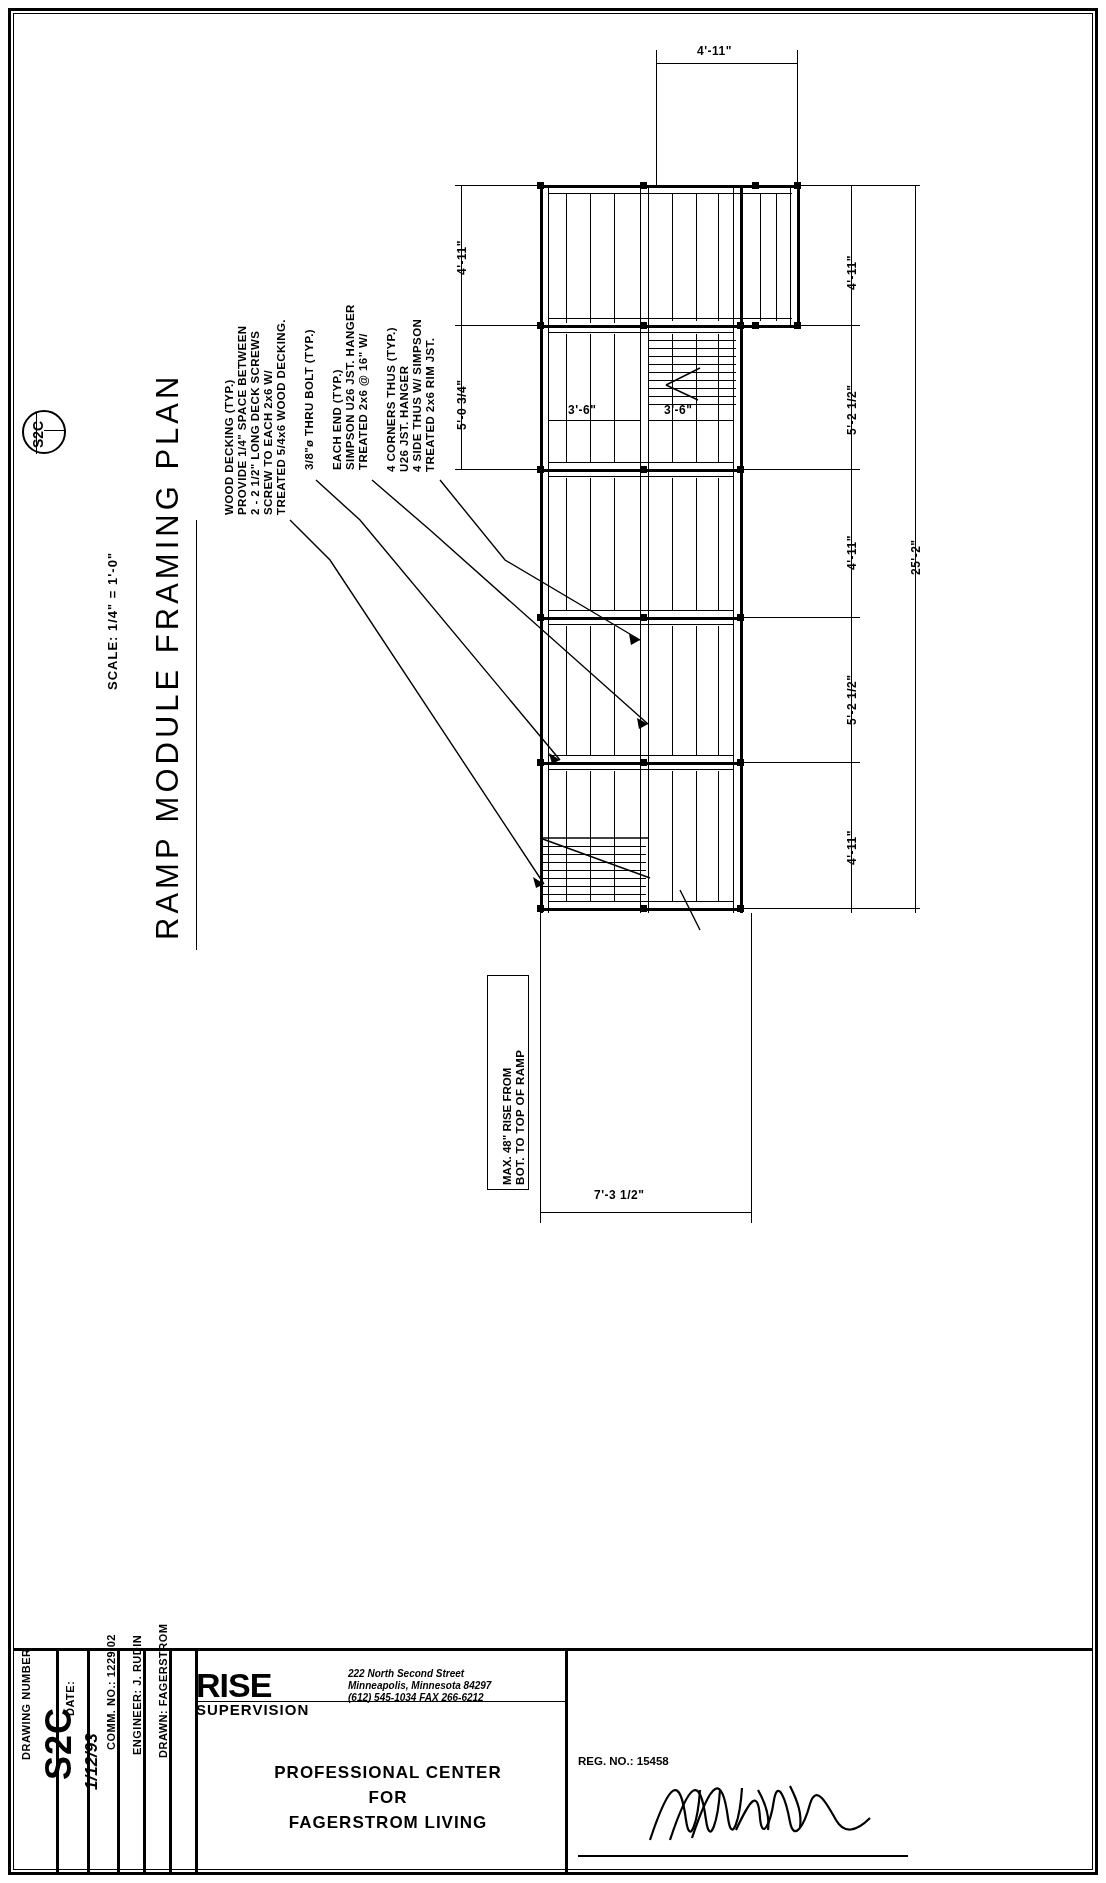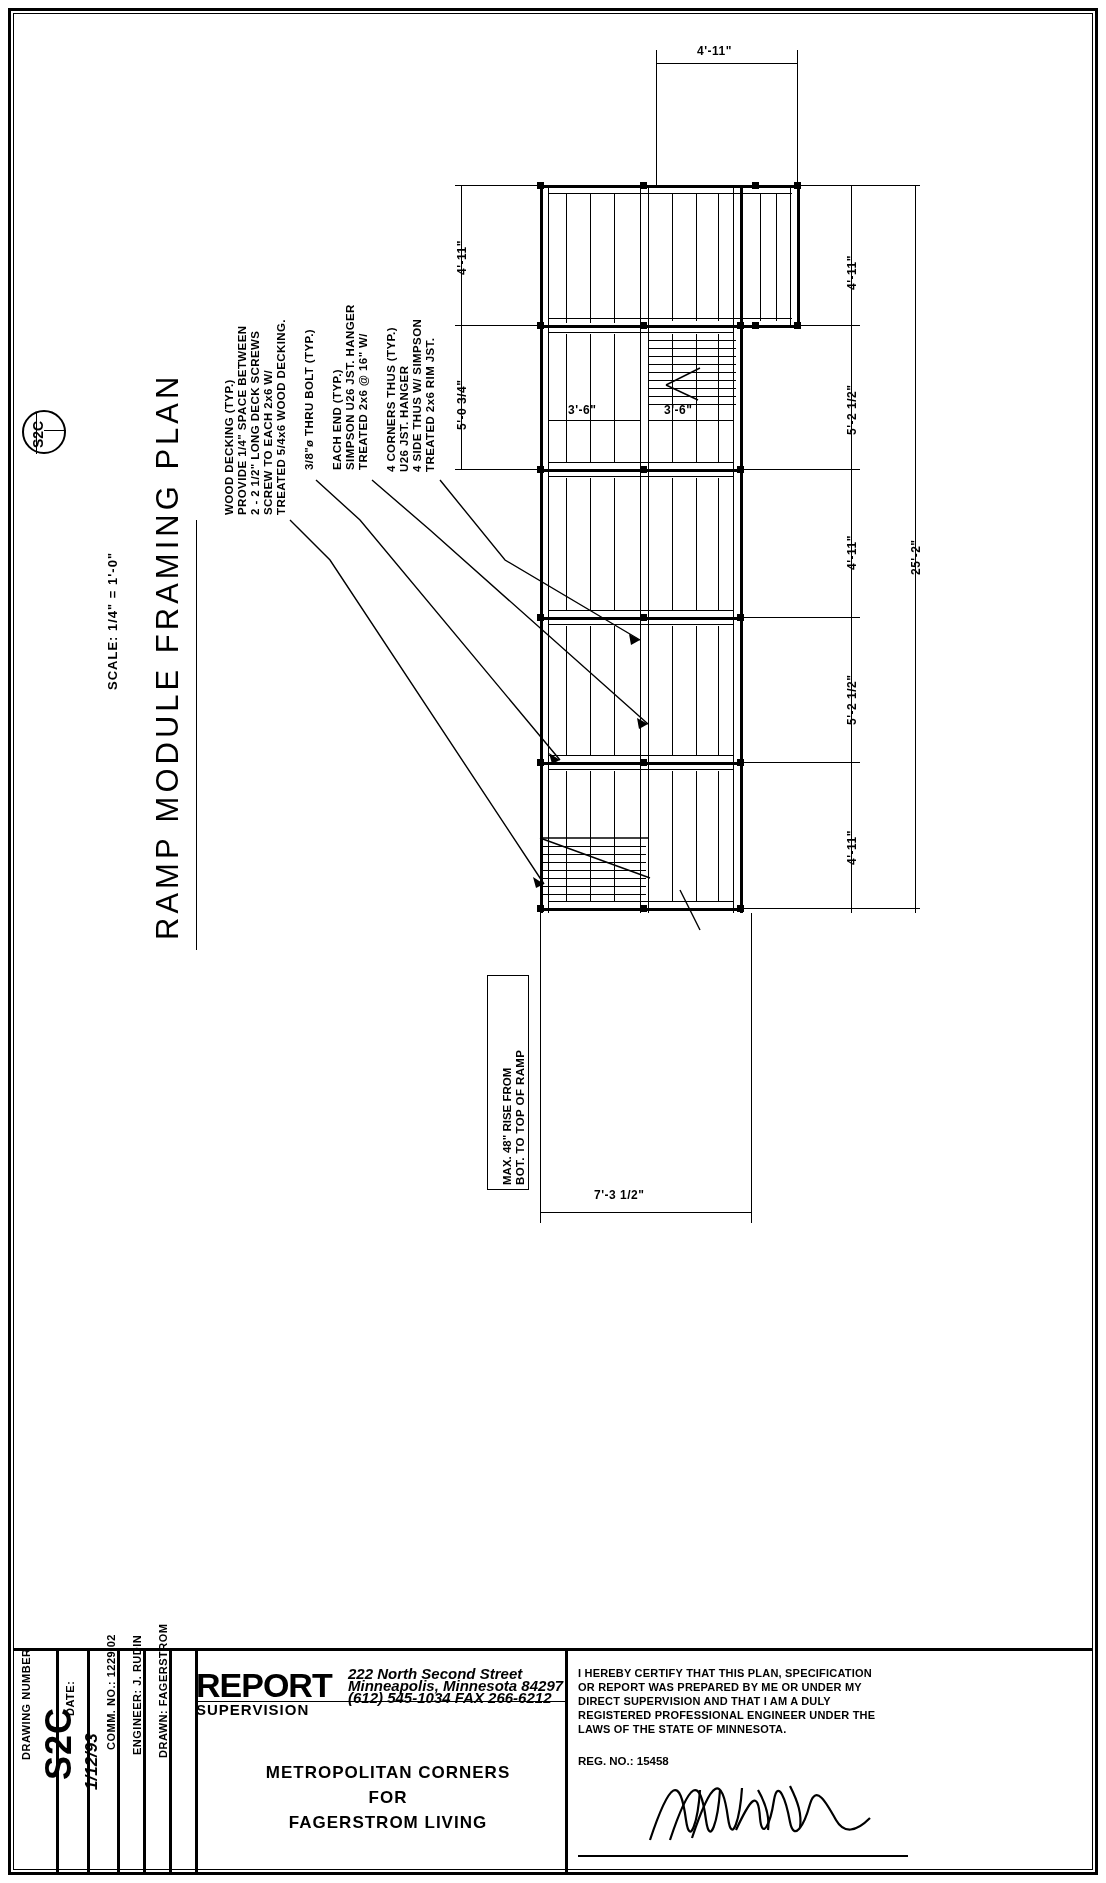--- a/index.html
+++ b/index.html
@@ -51,21 +51,21 @@
   #drawno-lbl{position:absolute;left:20px;top:1760px;}
   #date-val{position:absolute;left:82px;top:1790px;}
   #date-lbl{position:absolute;left:64px;top:1716px;}
   #conn-lbl{position:absolute;left:105px;top:1750px;}
   #eng-lbl{position:absolute;left:131px;top:1755px;}
   #drawn-lbl{position:absolute;left:157px;top:1758px;}
 
   #logo{position:absolute;left:196px;top:1666px;}
   #logo-rudin{font-size:34px;font-weight:bold;letter-spacing:-1px;font-family:"Liberation Sans",sans-serif;}
   #logo-struct{font-size:15px;font-weight:bold;letter-spacing:1px;margin-top:-4px;}
-  #logo-addr{position:absolute;left:348px;top:1668px;font-size:15px;font-style:italic;font-weight:bold;line-height:12px;}
+  #logo-addr{position:absolute;left:348px;top:1668px;font-size:10px;font-style:italic;font-weight:bold;line-height:12px;}
 
   #client{position:absolute;left:238px;top:1760px;width:300px;text-align:center;font-size:17px;font-weight:bold;line-height:25px;letter-spacing:1px;}
 
   #cert{position:absolute;left:578px;top:1666px;width:300px;font-size:11px;font-weight:bold;line-height:14px;letter-spacing:.2px;}
   #reg{position:absolute;left:578px;top:1755px;font-size:11.5px;font-weight:bold;}
   #sigline{position:absolute;left:578px;top:1855px;width:330px;height:2px;background:#000;}
   #sig{position:absolute;left:640px;top:1760px;width:250px;height:95px;}
 </style>
 </head>
 <body>
@@ -289,36 +289,35 @@
   <div id="drawno" class="rot90">S2C</div>
 
   <div class="tb-rot rot90" id="date-lbl">DATE:</div>
   <div class="rot90" id="date-val" style="font-size:17px;font-weight:bold;font-style:italic;">1/12/93</div>
 
   <div class="tb-rot rot90" id="conn-lbl">COMM. NO.: 1229.02</div>
   <div class="tb-rot rot90" id="eng-lbl">ENGINEER: J. RUDIN</div>
   <div class="tb-rot rot90" id="drawn-lbl">DRAWN: FAGERSTROM</div>
 
   <div id="logo">
-    <div id="logo-rudin">REPORT</div>
+    <div id="logo-rudin">RISE</div>
     <div id="logo-struct">SUPERVISION</div>
   </div>
   <div id="logo-addr">
     <div>222 North Second Street</div>
     <div>Minneapolis, Minnesota 84297</div>
     <div>(612) 545-1034  FAX 266-6212</div>
   </div>
 
   <div id="client">
-    <div>METROPOLITAN CORNERS</div>
+    <div>PROFESSIONAL CENTER</div>
     <div>FOR</div>
     <div>FAGERSTROM LIVING</div>
   </div>
 
-  <div id="cert">I HEREBY CERTIFY THAT THIS PLAN, SPECIFICATION OR REPORT WAS PREPARED BY ME OR UNDER MY DIRECT SUPERVISION AND THAT I AM A DULY REGISTERED PROFESSIONAL ENGINEER UNDER THE LAWS OF THE STATE OF MINNESOTA.</div>
   <div id="reg">REG. NO.: 15458</div>
   <div id="sigline"></div>
   <svg id="sig" viewBox="0 0 250 95">
     <g stroke="#000" fill="none" stroke-width="2.2">
       <path d="M10,80 C30,20 40,15 46,60 C50,88 58,60 60,30"></path>
       <path d="M30,80 C50,20 60,15 66,60 C70,88 78,60 80,30"></path>
       <path d="M52,78 C72,18 82,14 88,58 C92,86 100,58 102,28"></path>
       <path d="M96,70 C110,40 118,28 120,58 C122,80 130,66 134,40 C138,18 146,40 150,62 C154,82 164,66 170,44 C176,24 186,42 196,60 C204,74 216,72 230,58"></path>
       <path d="M118,30 C126,44 130,56 128,70"></path>
       <path d="M150,26 C158,42 162,54 160,68"></path>

